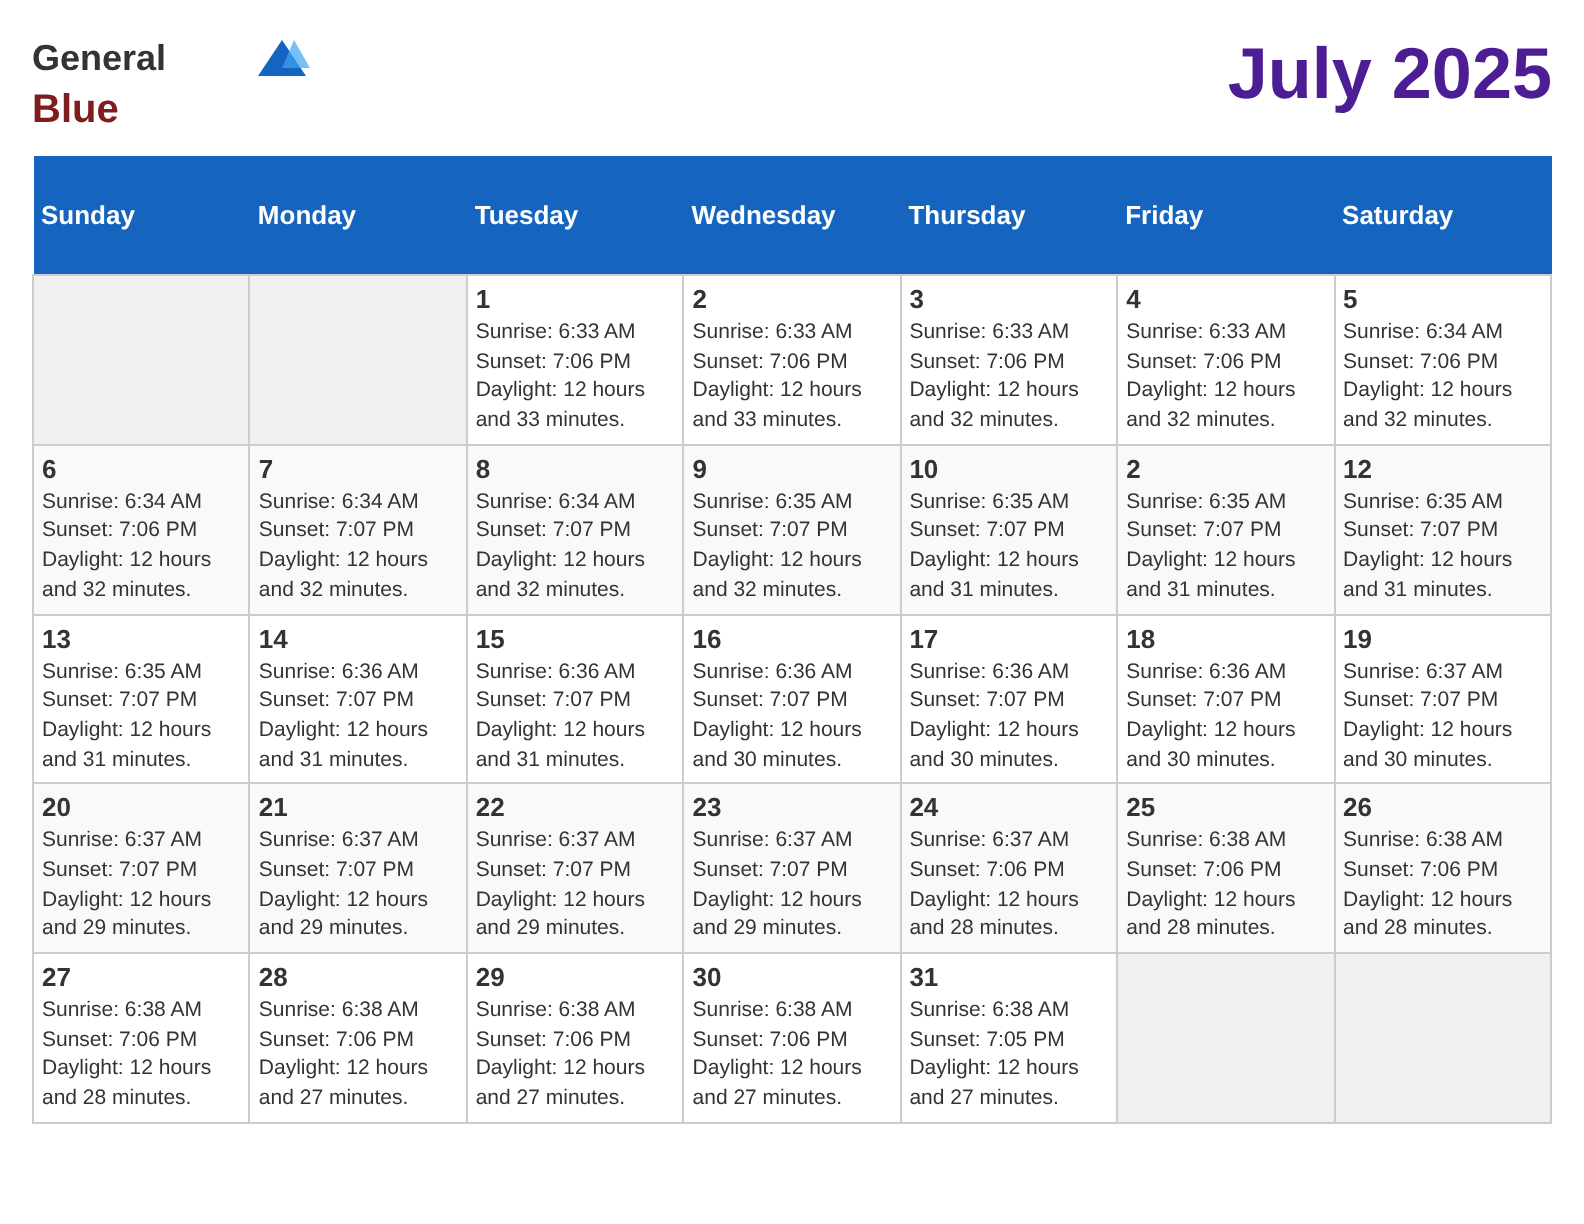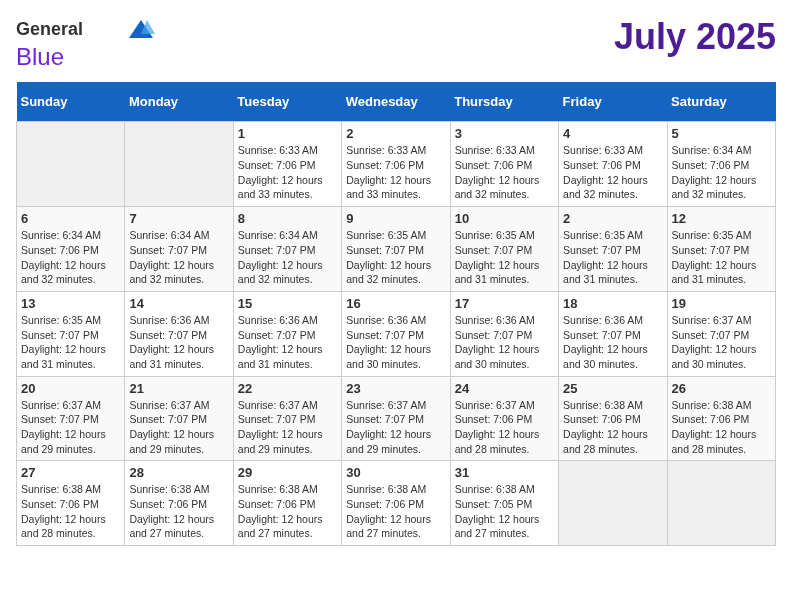--- a/index.html
+++ b/index.html
@@ -24,23 +24,23 @@
       display: flex;
       flex-direction: column;
       line-height: 1.1;
     }
     .logo-general {
       font-size: 18px;
       font-weight: bold;
       color: #333;
     }
     .logo-blue {
-      font-size: 24px;
-      font-weight: normal;
-      color: #6d28d9;
+      font-size: 20px;
+      font-weight: bold;
+      color: #7f1d1d;
     }
     .logo-icon {
       width: 28px;
       height: 28px;
       margin-left: 2px;
     }
     .title-block {
       text-align: right;
     }
     .month-title {
@@ -53,21 +53,21 @@
       color: #555;
     }
     table {
       width: 100%;
       border-collapse: collapse;
       font-size: 11px;
     }
     thead tr th {
       background-color: #1565c0;
       color: #fff;
-      padding: 12px 4px;
+      padding: 22px 4px;
       text-align: left;
       font-size: 13px;
       font-weight: bold;
     }
     tbody tr td {
       border: 1px solid #ccc;
       padding: 4px;
       vertical-align: top;
       width: 108px;
       min-height: 80px;

